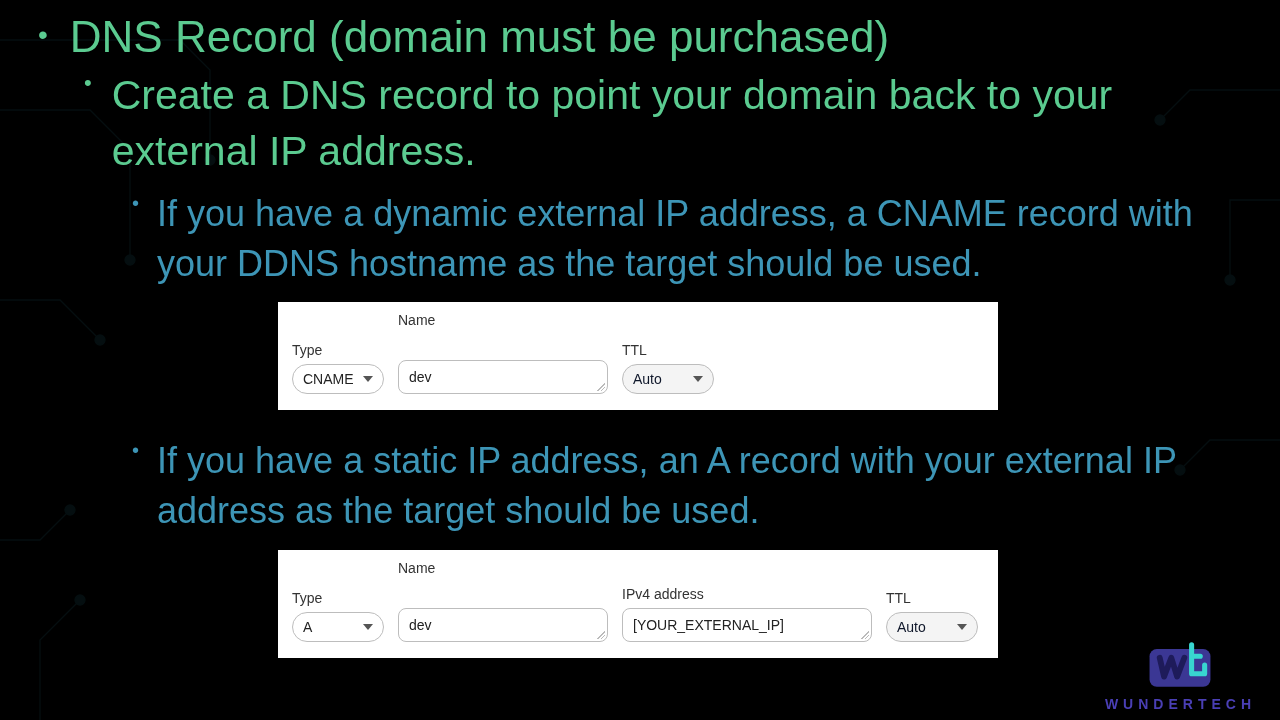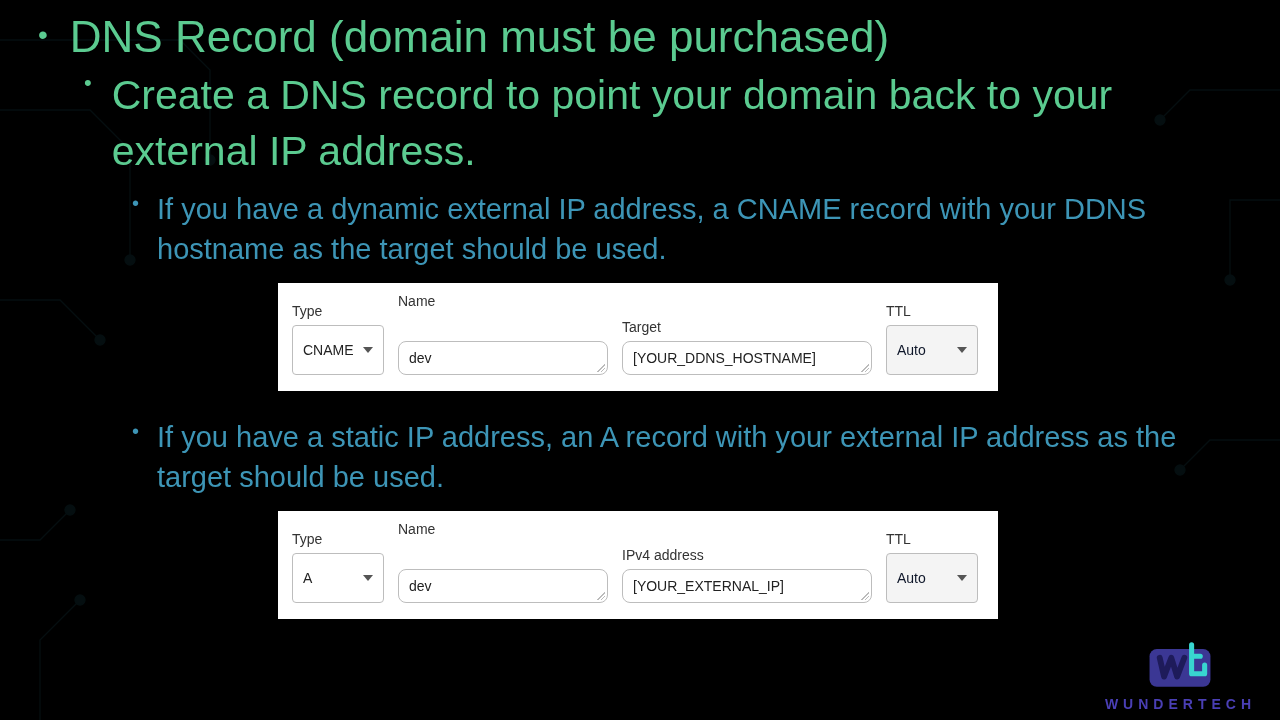--- a/index.html
+++ b/index.html
@@ -68,42 +68,42 @@
     margin-left: 94px;
     margin-top: 10px;
   }
   .bullet-lvl3 .dot {
     color: #3d95b6;
     font-size: 20px;
     line-height: 1.4;
   }
   .lvl3-text {
     color: #3d95b6;
-    font-size: 29px;
+    font-size: 36px;
     line-height: 1.38;
     max-width: 1060px;
   }
 
   .dns-card {
     background: #fff;
     width: 720px;
     margin-left: 240px;
     margin-top: 14px;
     padding: 10px 14px 16px 14px;
     display: flex;
     gap: 14px;
     align-items: flex-end;
   }
   .field { display: flex; flex-direction: column; gap: 6px; }
   .field-label {
     color: #333; font-size: 14px; font-weight: 400;
   }
   .select {
-    border: 1px solid #bdbdbd; border-radius: 4px;
-    height: 50px; display: flex; align-items: center;
+    border: 1px solid #bdbdbd; border-radius: 15px;
+    height: 30px; display: flex; align-items: center;
     justify-content: space-between;
     padding: 0 10px; color: #222;
     font-size: 14px; background: #fff;
   }
   .select .caret {
     width: 0; height: 0; border-left: 5px solid transparent;
     border-right: 5px solid transparent; border-top: 6px solid #555;
     margin-left: 8px;
   }
   .text-input {
@@ -192,26 +192,20 @@
         <span>CNAME</span>
         <span class="caret"></span>
       </div>
     </div>
     <div class="field col-name">
       <span class="field-label">Name</span>
       <div class="text-input">
         <span>dev</span>
       </div>
     </div>
-    <div class="field col-target">
-      <span class="field-label">Target</span>
-      <div class="text-input">
-        <span>[YOUR_DDNS_HOSTNAME]</span>
-      </div>
-    </div>
     <div class="field col-ttl">
       <span class="field-label">TTL</span>
       <div class="select disabled-select">
         <span>Auto</span>
         <span class="caret"></span>
       </div>
     </div>
   </div>
 
   <div class="bullet-lvl3" style="margin-top:26px;">

